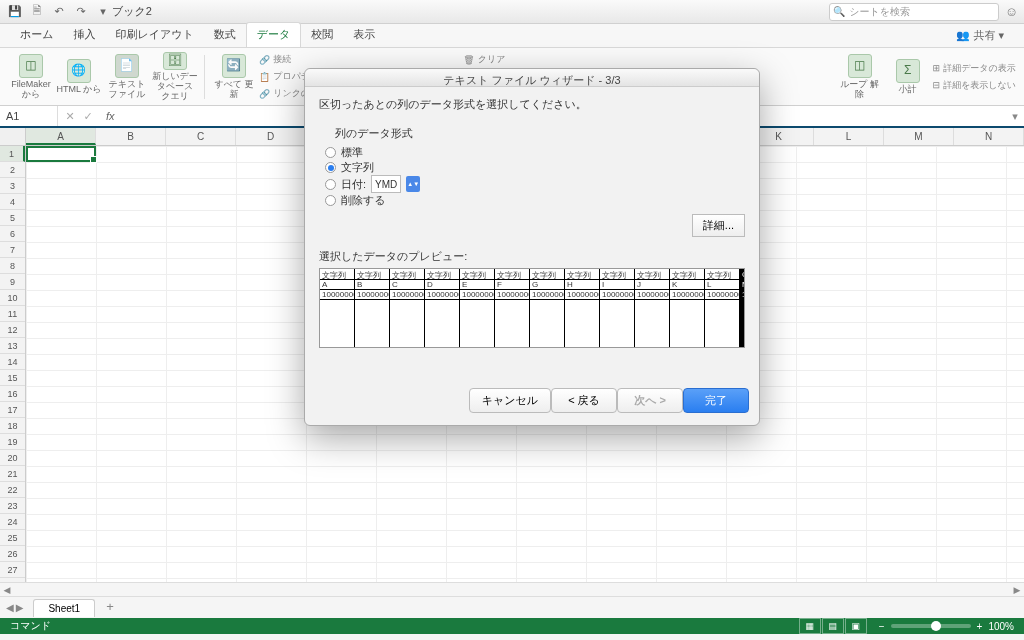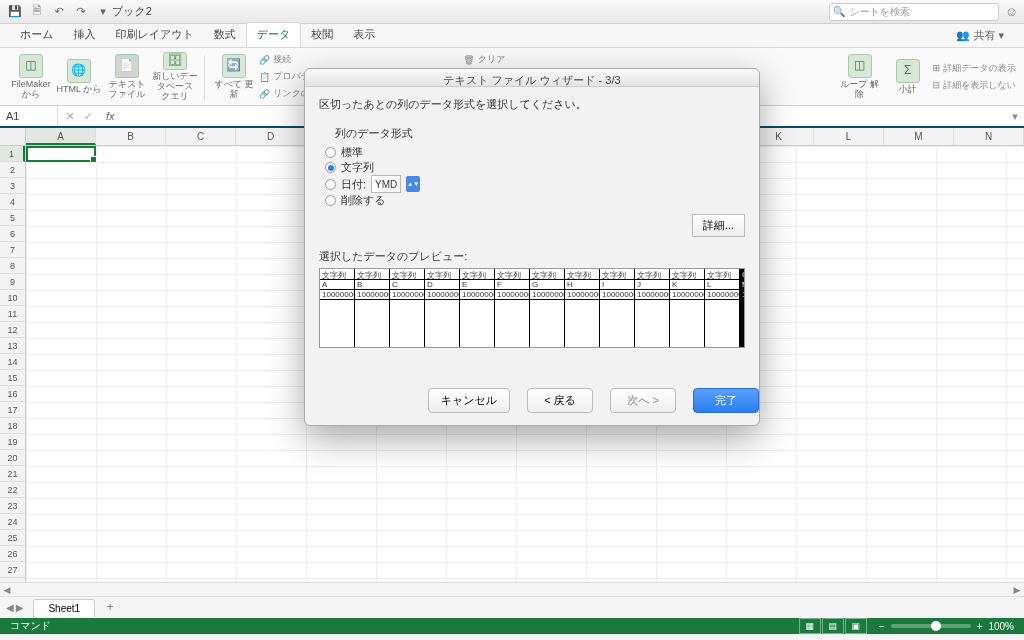--- a/index.html
+++ b/index.html
@@ -77,21 +77,21 @@
 .date-select{height:18px; border:1px solid #bbb; padding:0 3px; font-size:10px; background:#fff; display:inline-flex; align-items:center; gap:2px;}
 .date-arrows{width:14px; height:16px; background:#4a88e8; color:#fff; display:inline-flex; flex-direction:column; align-items:center; justify-content:center; font-size:6px; line-height:6px; border-radius:2px;}
 .details-btn{margin-left:auto; margin-top:6px; padding:3px 10px; background:linear-gradient(#fff,#eee); border:1px solid #bbb; border-radius:0; font-size:11px;}
 .preview-label{margin-top:12px; font-size:11px;}
 .preview-box{margin-top:4px; border:1px solid #999; background:#fff; height:80px; overflow:hidden; display:flex;}
 .preview-table{display:flex; height:100%;}
 .pcol{border-right:1px solid #000; display:flex; flex-direction:column; font-size:8px; width:35px;}
 .pcol.last{background:#000; color:#fff; width:8px; border-right:none;}
 .pcol-hdr{border-bottom:1px solid #000; padding:1px 2px; height:11px; white-space:nowrap; overflow:hidden;}
 .pcol-cell{border-bottom:1px solid #000; padding:0 2px; height:10px; white-space:nowrap; overflow:hidden;}
-.dialog-buttons{display:flex; gap:17px; justify-content:flex-end; padding:8px 0 12px;}
+.dialog-buttons{display:flex; gap:0; justify-content:flex-end; padding:8px 10px 12px;}
 .dbtn{min-width:66px; padding:4px 12px; background:linear-gradient(#fff,#eee); border:1px solid #bbb; border-radius:4px; font-size:11px; text-align:center;}
 .dbtn.disabled{color:#aaa;font-weight:bold;}
 .dbtn.primary{background:linear-gradient(#5aa0f8,#2a7ef0); color:#fff; border-color:#2a6ed0;}
 
 </style>
 </head>
 <body>
 
 <div class="titlebar">
   <div class="qat">

